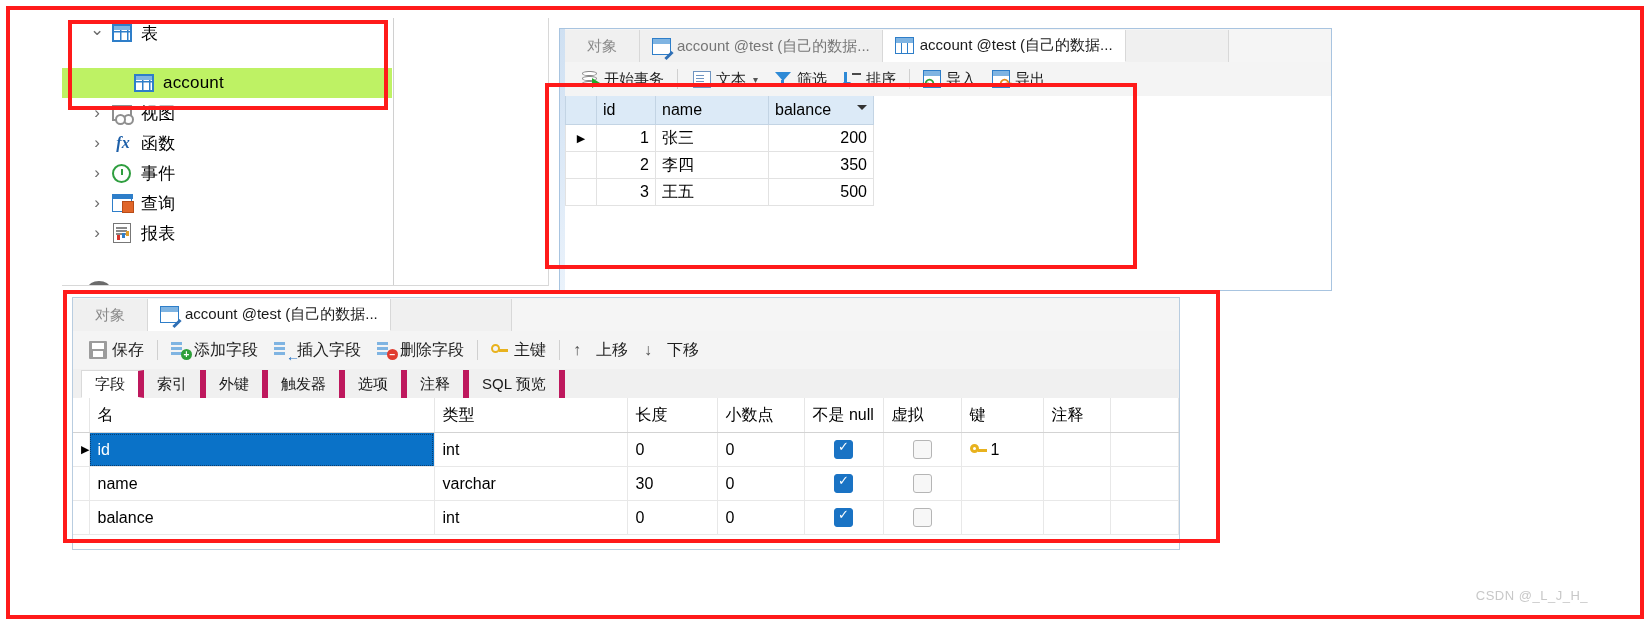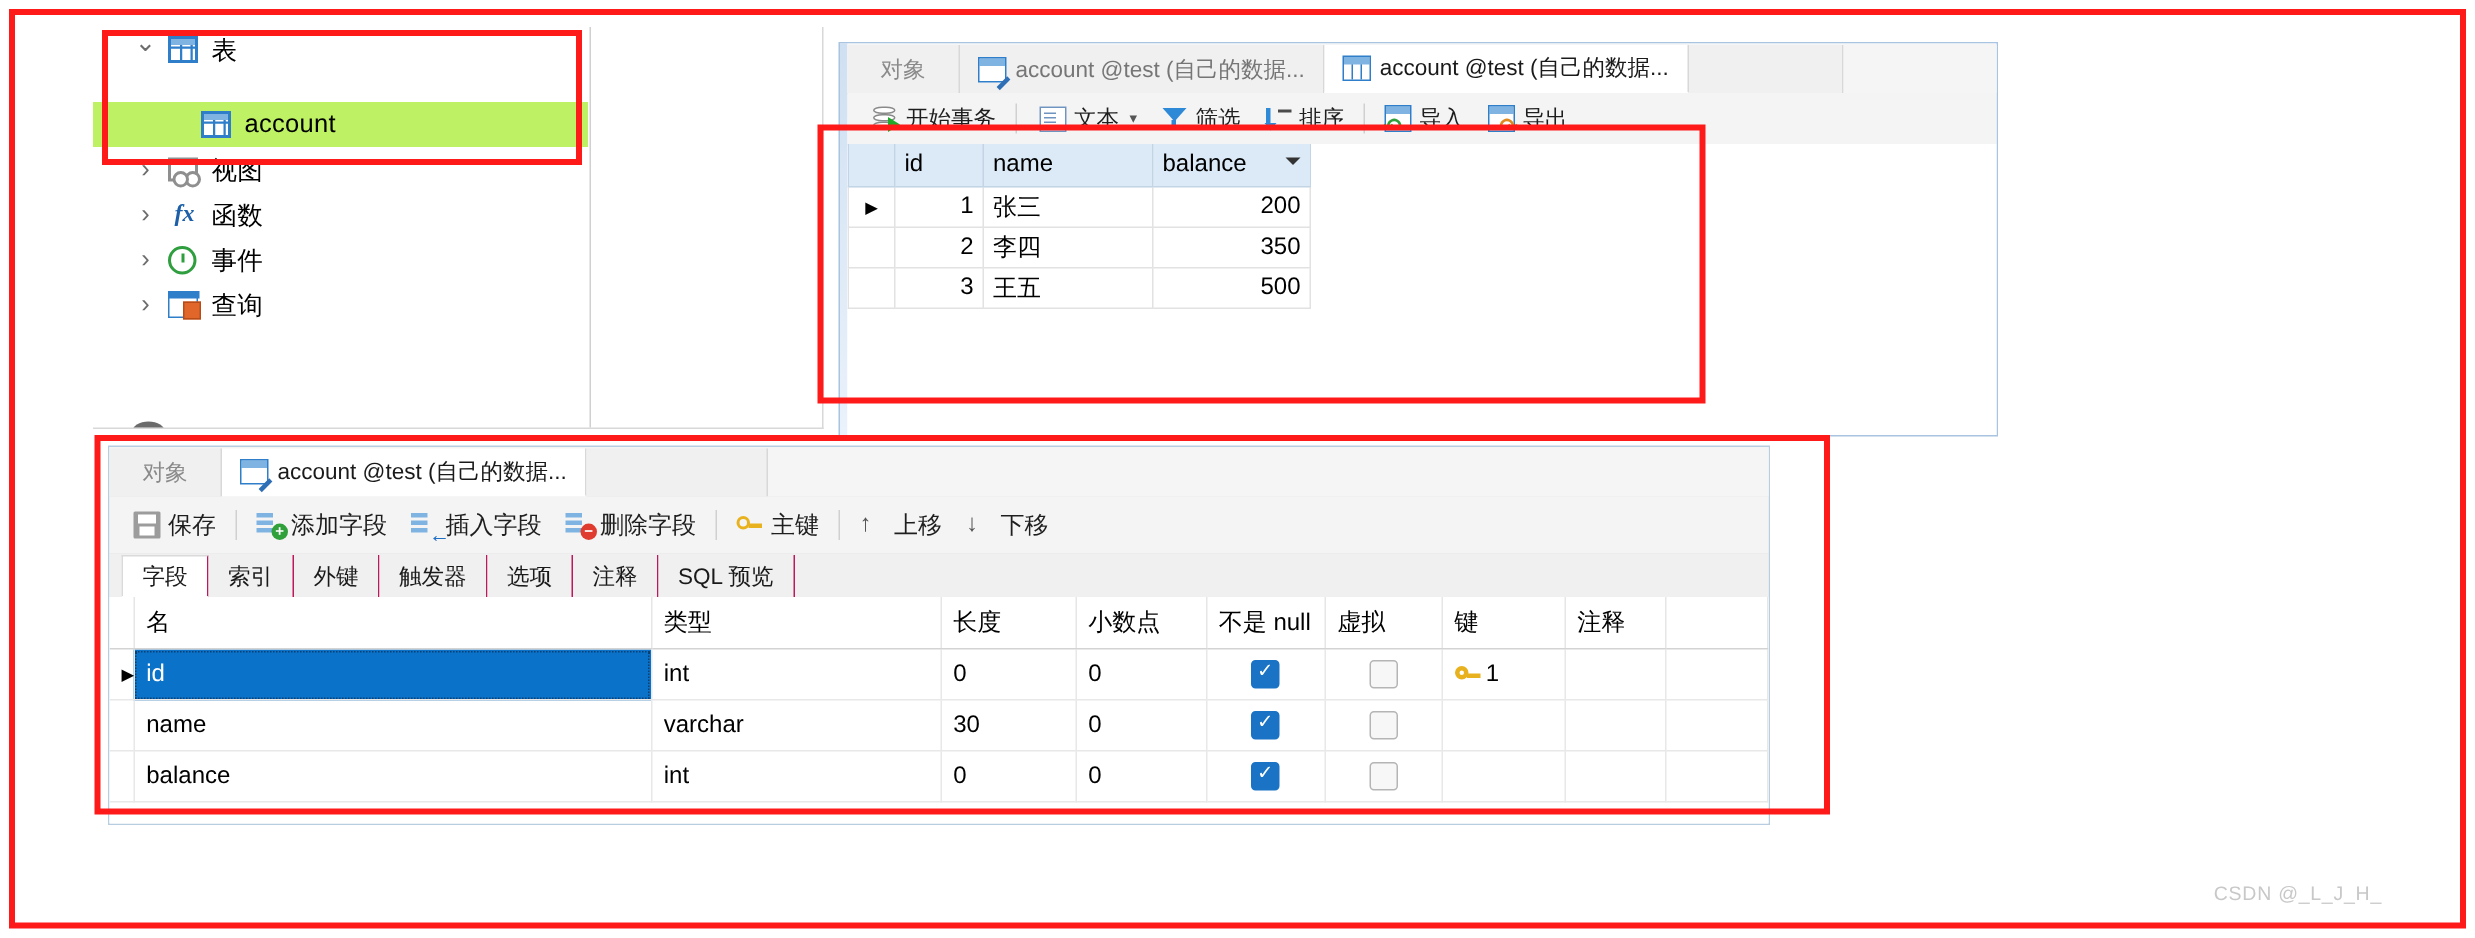--- a/index.html
+++ b/index.html
@@ -352,21 +352,21 @@
   
   .subtabs {
     position:absolute; left:0; right:0; top:71px; height:29px;
     background:#f0f0f0; border-bottom:1px solid #cfcfcf;
     display:flex; align-items:flex-end; padding-left:8px;
   }
   .subtab {
     height: 28px; box-sizing:border-box;
     padding: 0 13px; display:flex; align-items:center;
     font-size:15px; color:#1a1a1a;
-    border-right:1px solid #be185d;
+    border-right:6px solid #be185d;
     background:#f0f0f0;
   }
   .subtab.active { background:#ffffff; border-bottom:1px solid #fff;
     border-left:1px solid #dadada; border-top:1px solid #dadada; }
 
   
   #fieldTable {
     position:absolute; left:0; right:0; top:100px; bottom:0;
     background:#fff; overflow:hidden;
   }
@@ -464,20 +464,27 @@
             <span class="ic-clock" style="display:block"></span>
           </span>
           <span class="tlabel">事件</span>
         </div>
         <div class="trow" style="padding-left: 22px;">
           <span class="chev closed"></span>
           <span class="ticon">
             <span class="ic-query" style="display:block"></span>
           </span>
           <span class="tlabel">查询</span>
+        </div>
+        <div class="trow" style="padding-left: 22px;">
+          <span class="chev closed"></span>
+          <span class="ticon">
+            <span class="ic-report" style="display:block"></span>
+          </span>
+          <span class="tlabel">报表</span>
         </div>
         <div class="treePartial"></div>
       </div>
     <div id="treeDivider"></div>
   </div>
 
   <div id="gridWin" class="win">
     <div class="tabstrip" id="gridTabs">
         <div class="tab obj">
           <span>对象</span>

